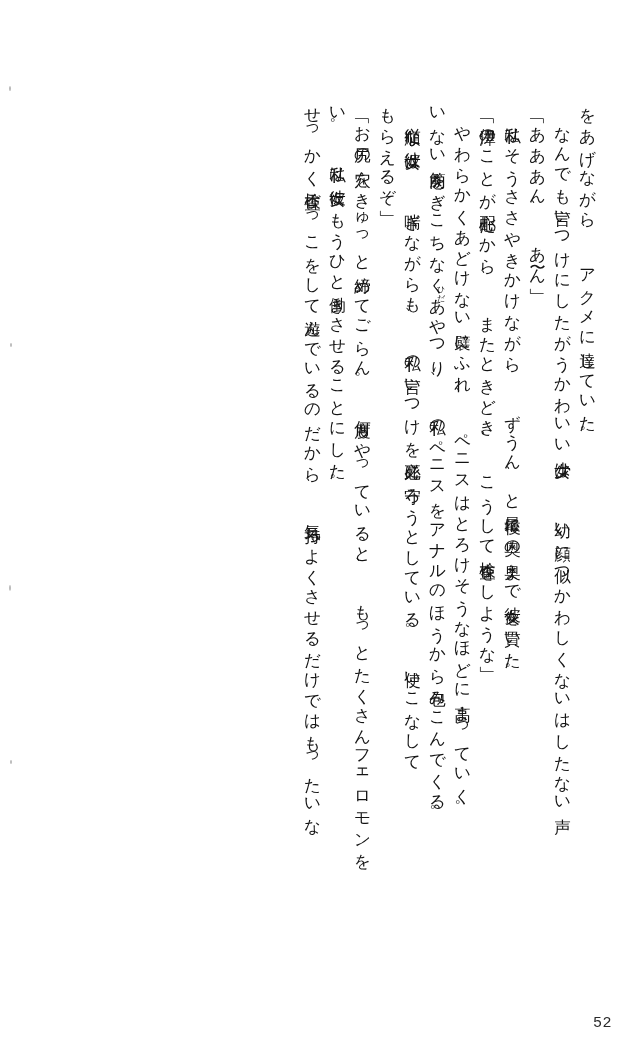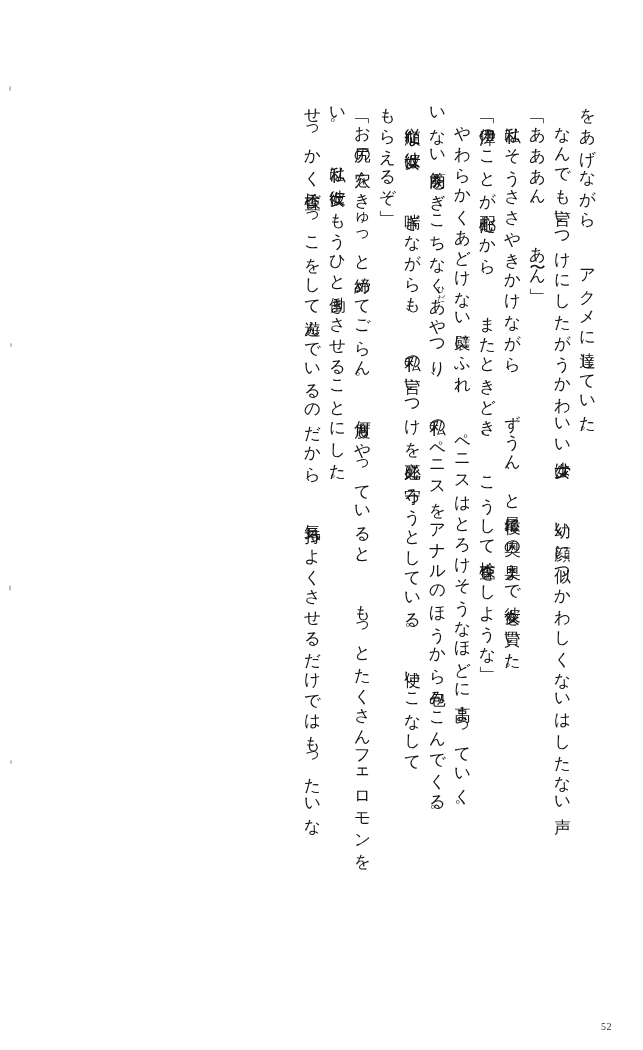--- a/index.html
+++ b/index.html
@@ -64,24 +64,24 @@
     top: 0;
     writing-mode: vertical-rl;
     text-orientation: upright;
     color: #141414;
   }
 
   #page-number {
     position: absolute;
     right: 31px;
     bottom: 18px;
-    font-size: 10px;
+    font-size: 15px;
     letter-spacing: 0.5px;
     color: #2a2a2a;
-    font-family: Liberation Serif, serif;
+    font-family: Liberation Mono, monospace;
   }
 
   
   .speckle {
     position: absolute;
     background: #b9b9b9;
     border-radius: 50%;
   }
   .sp1 { left: 9px;  top: 86px;  width: 2px; height: 5px; }
   .sp2 { left: 10px; top: 343px; width: 2px; height: 4px; }

